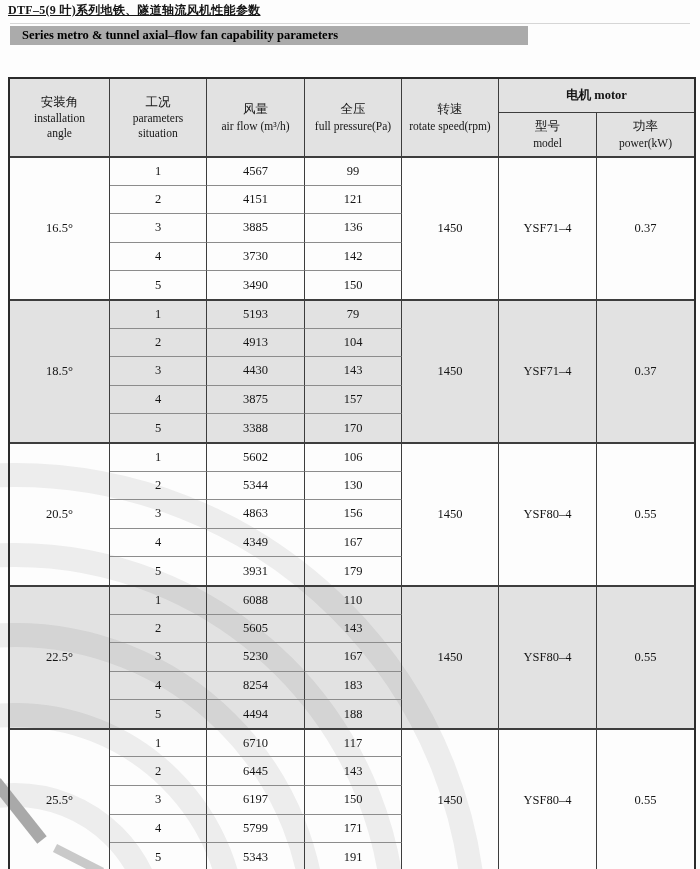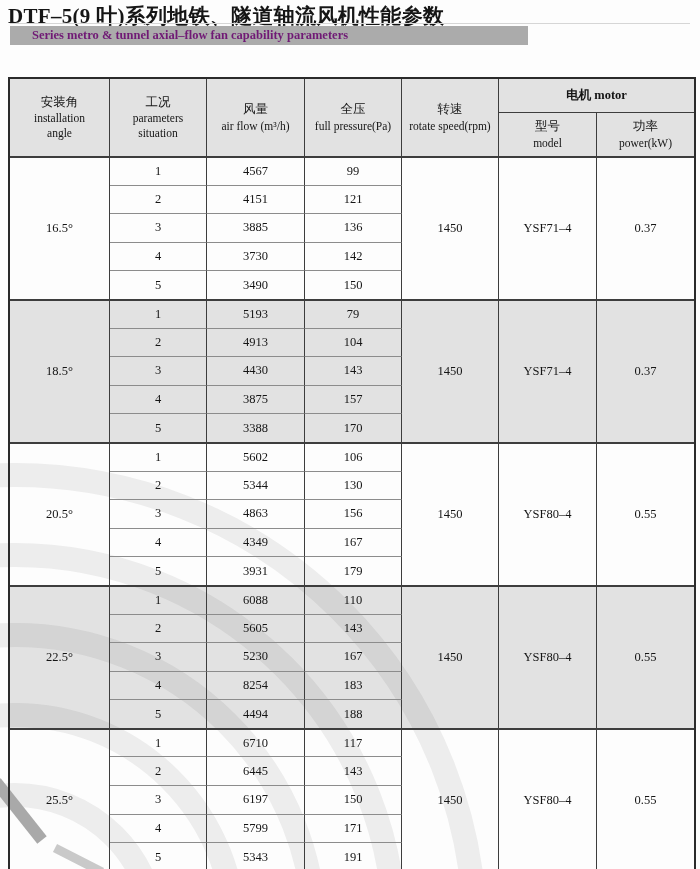--- a/index.html
+++ b/index.html
@@ -1,26 +1,26 @@
 <!DOCTYPE html>
 <html><head>
 <meta charset="utf-8">
 <style>
   html,body{margin:0;padding:0;}
   body{width:700px;height:869px;background:#fdfdfd;overflow:hidden;
        font-family:"Liberation Serif","DejaVu Serif",serif;color:#151515;}
   .page{position:relative;width:700px;height:869px;background:#fdfdfd;overflow:hidden;}
   .watermark{position:absolute;left:0;top:420px;z-index:0;pointer-events:none;}
   .content{position:absolute;left:0;top:0;z-index:1;width:700px;}
-  .doc-title{position:absolute;left:8px;top:2px;font-size:21px;font-weight:bold;
-             letter-spacing:.3px;white-space:nowrap;}
+  .doc-title{position:absolute;left:8px;top:2px;font-size:12px;font-weight:bold;
+             letter-spacing:.3px;white-space:nowrap;text-decoration:underline;}
   .hairline{position:absolute;left:10px;top:23px;width:680px;height:1px;background:#d6d6d6;}
   .subtitle-bar{position:absolute;left:10px;top:26px;width:518px;height:19px;background:#ababab;
-                font-size:12.5px;font-weight:bold;line-height:19px;padding-left:22px;
-                box-sizing:border-box;color:#701a75;white-space:nowrap;}
+                font-size:12.5px;font-weight:bold;line-height:19px;padding-left:12px;
+                box-sizing:border-box;color:#000000;white-space:nowrap;}
   table.spec{position:absolute;left:8px;top:77px;width:684px;box-sizing:border-box;
              border-collapse:separate;border-spacing:0;border:2px solid #2b2b2b;
              table-layout:fixed;background:transparent;}
   th,td{padding:0;margin:0;text-align:center;vertical-align:middle;box-sizing:border-box;
         font-size:12.5px;font-weight:normal;background:transparent;}
   th{border-right:1px solid #3d3d3d;}
   td{border-right:1px solid #3d3d3d;height:28.6px;}
   .last{border-right:none !important;}
   thead th{background:rgba(0,0,0,0.105);}
   thead .hrow1 th{height:34px;}

